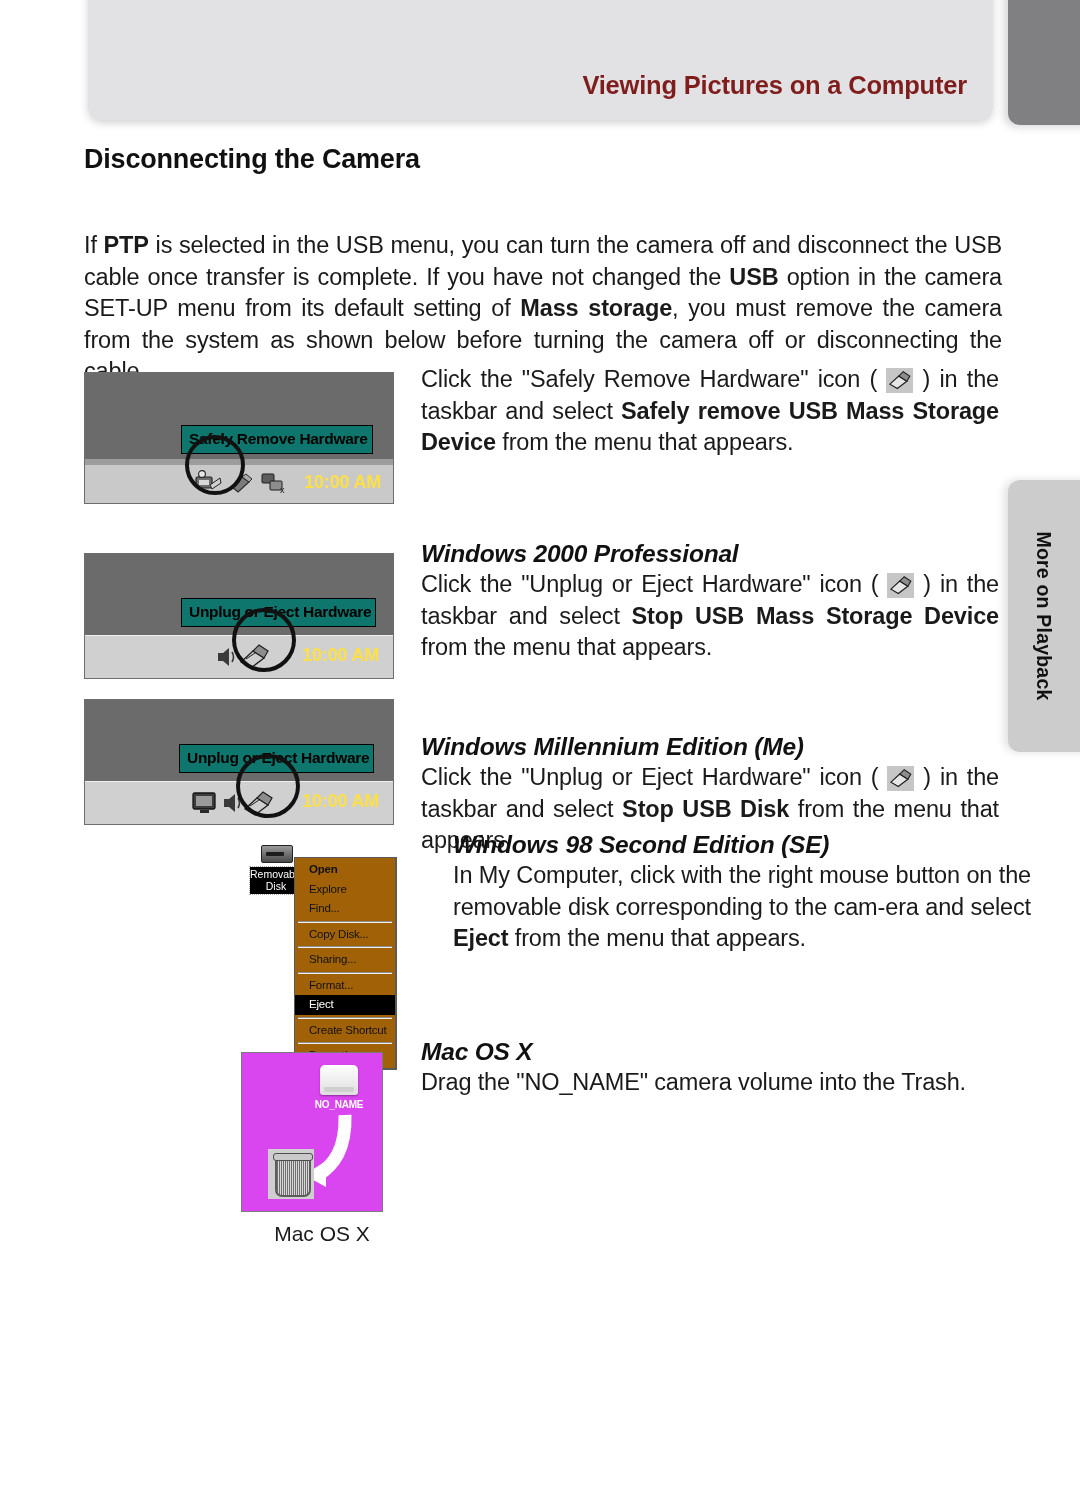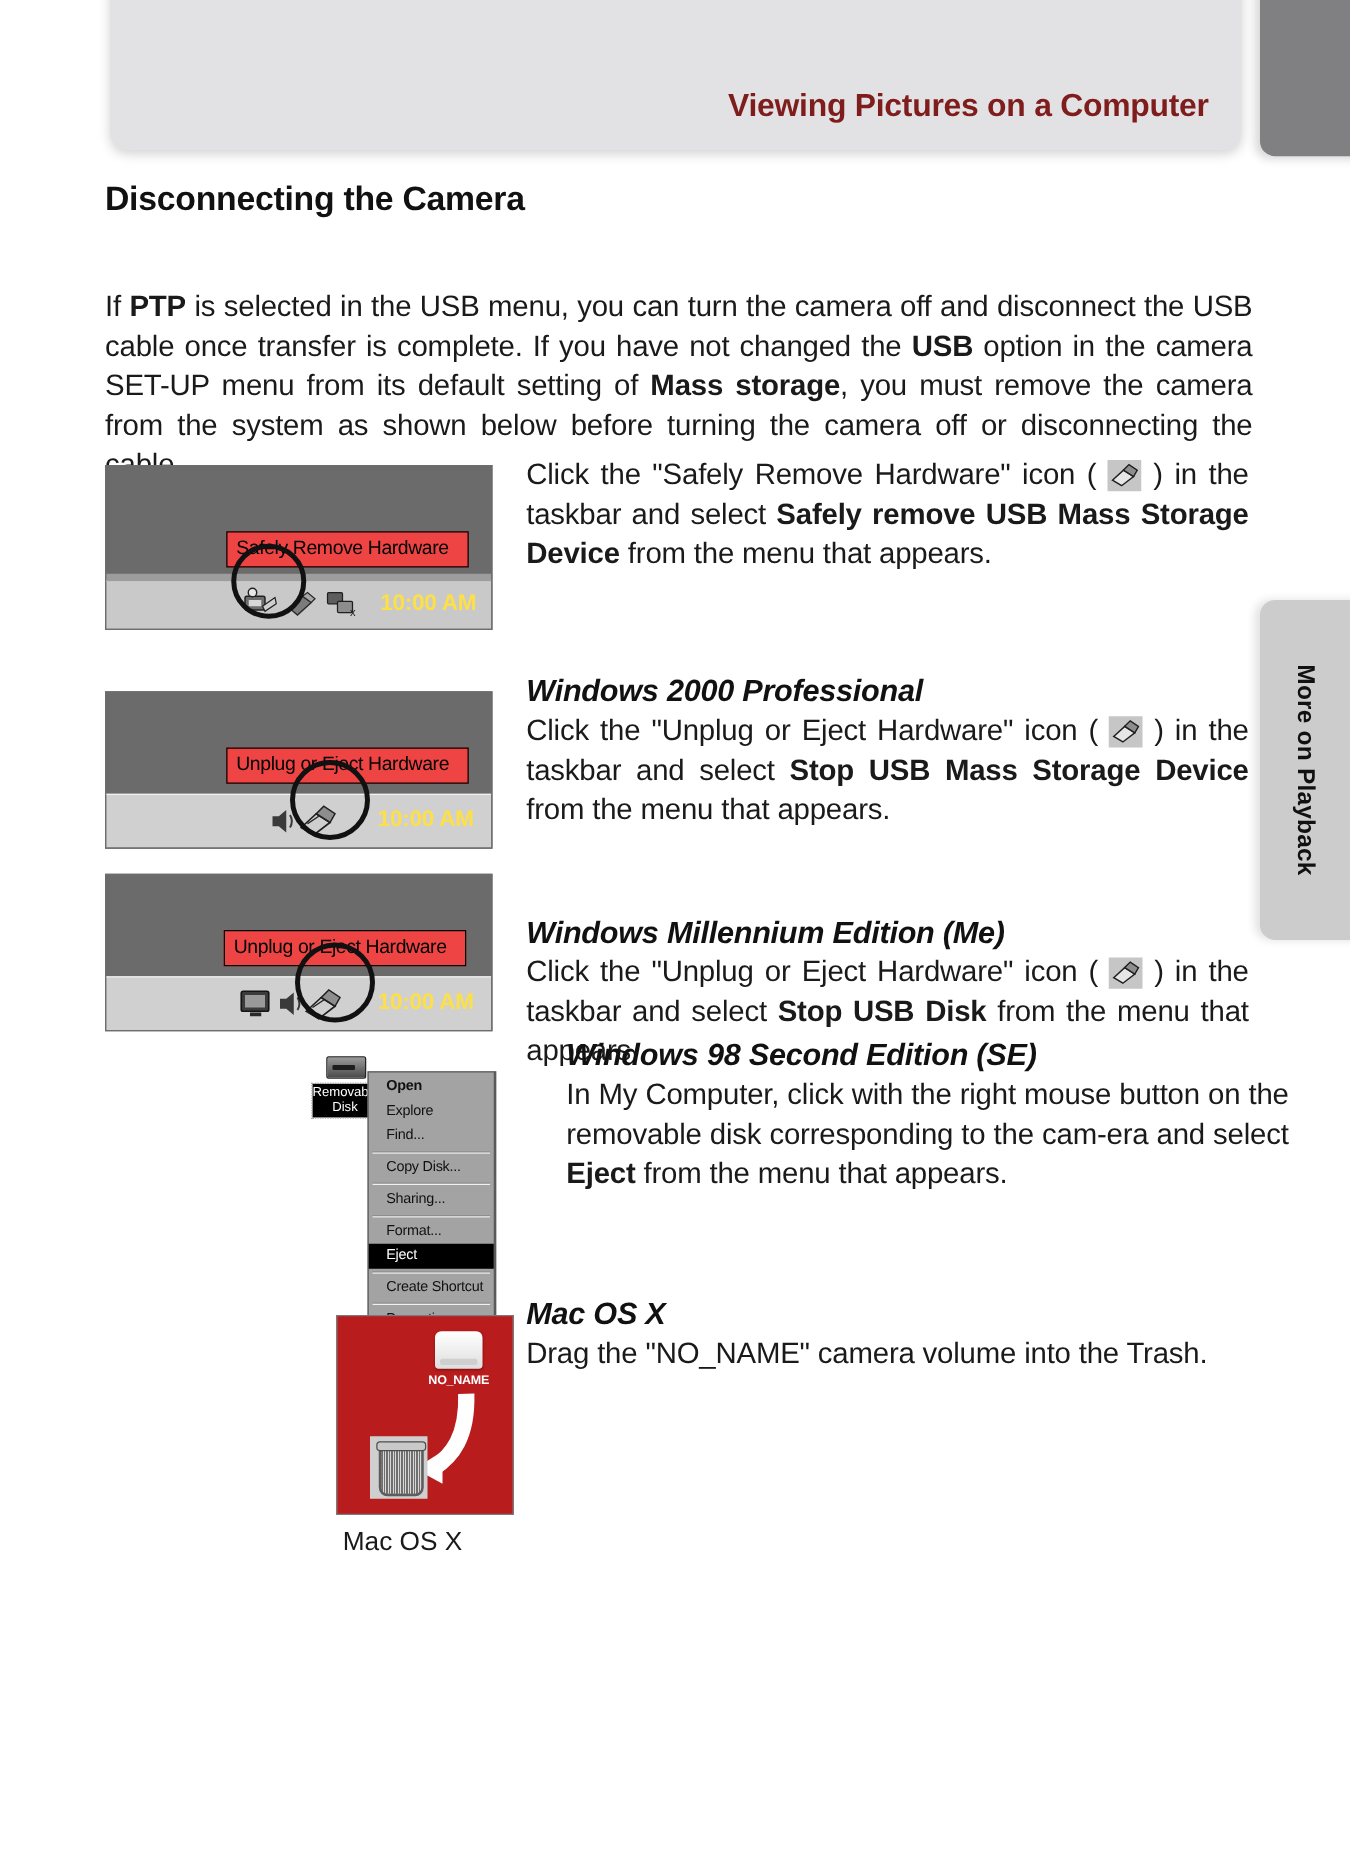--- a/index.html
+++ b/index.html
@@ -148,29 +148,29 @@
     background: #6b6b6b;
   }
   .shot .desk { position: absolute; left:0; top:0; right:0; background: #6b6b6b; }
   .shot .taskbar {
     position: absolute; left:0; right:0; bottom:0;
     background: #c9c9c9;
     border-top: 1px solid #efefef;
   }
   .shot .tooltip {
     position: absolute;
-    background: #ef4444;
+    background: #0f766e;
     border: 1.5px solid #000;
     font-size: 15.5px;
     line-height: 1;
-    padding: 5px 15px 6px 7px;
+    padding: 5px 4px 6px 7px;
     white-space: nowrap;
     font-family: "Liberation Sans", sans-serif;
     color: #000;
-    font-weight: normal;
+    font-weight: bold;
     letter-spacing: -0.3px;
   }
   .shot .clock {
     position: absolute;
     font-size: 18px;
     font-weight: bold;
     color: #fde047;
     font-family: "Liberation Sans", sans-serif;
     letter-spacing: -0.2px;
   }
@@ -178,21 +178,21 @@
     position: absolute;
     border: 4px solid #111;
     border-radius: 50%;
     background: transparent;
   }
 
   
   .w98 { position: absolute; left: 248px; top: 845px; width: 146px; height: 190px; }
   .w98 .menu {
     position: absolute; left: 46px; top: 12px; width: 100px;
-    background: #a3a3a3;
+    background: #a16207;
     border: 1px solid #5a5a5a;
     border-right-width: 2px; border-bottom-width: 2px;
     padding: 2px 0;
   }
   .w98 .mi {
     font-size: 11.5px;
     line-height: 1;
     padding: 4px 4px 4px 14px;
     color: #111;
     white-space: nowrap;
@@ -212,22 +212,22 @@
     background: linear-gradient(#9a9a9a,#4a4a4a);
     border: 1px solid #222; border-radius: 2px;
   }
   .w98 .diskglyph:after{
     content:""; position:absolute; left:4px; top:6px; width:18px; height:4px;
     background:#1d1d1d; border-radius:1px;
   }
 
   
   .macshot {
-    position: absolute; left: 269px; top: 1052px; width: 140px; height: 158px;
-    background: #b91c1c; border: 1px solid #7a7a7a; overflow: hidden;
+    position: absolute; left: 241px; top: 1052px; width: 140px; height: 158px;
+    background: #d946ef; border: 1px solid #7a7a7a; overflow: hidden;
   }
   .macdrive {
     position: absolute; left: 78px; top: 12px; width: 38px; height: 30px;
     background: linear-gradient(#ffffff,#dedede);
     border-radius: 5px 5px 3px 3px;
     box-shadow: 0 1px 2px rgba(0,0,0,0.35);
   }
   .macdrive:after{
     content:""; position:absolute; left:4px; bottom:3px; right:4px; height:5px;
     background:#cfcfcf; border-radius:2px;

